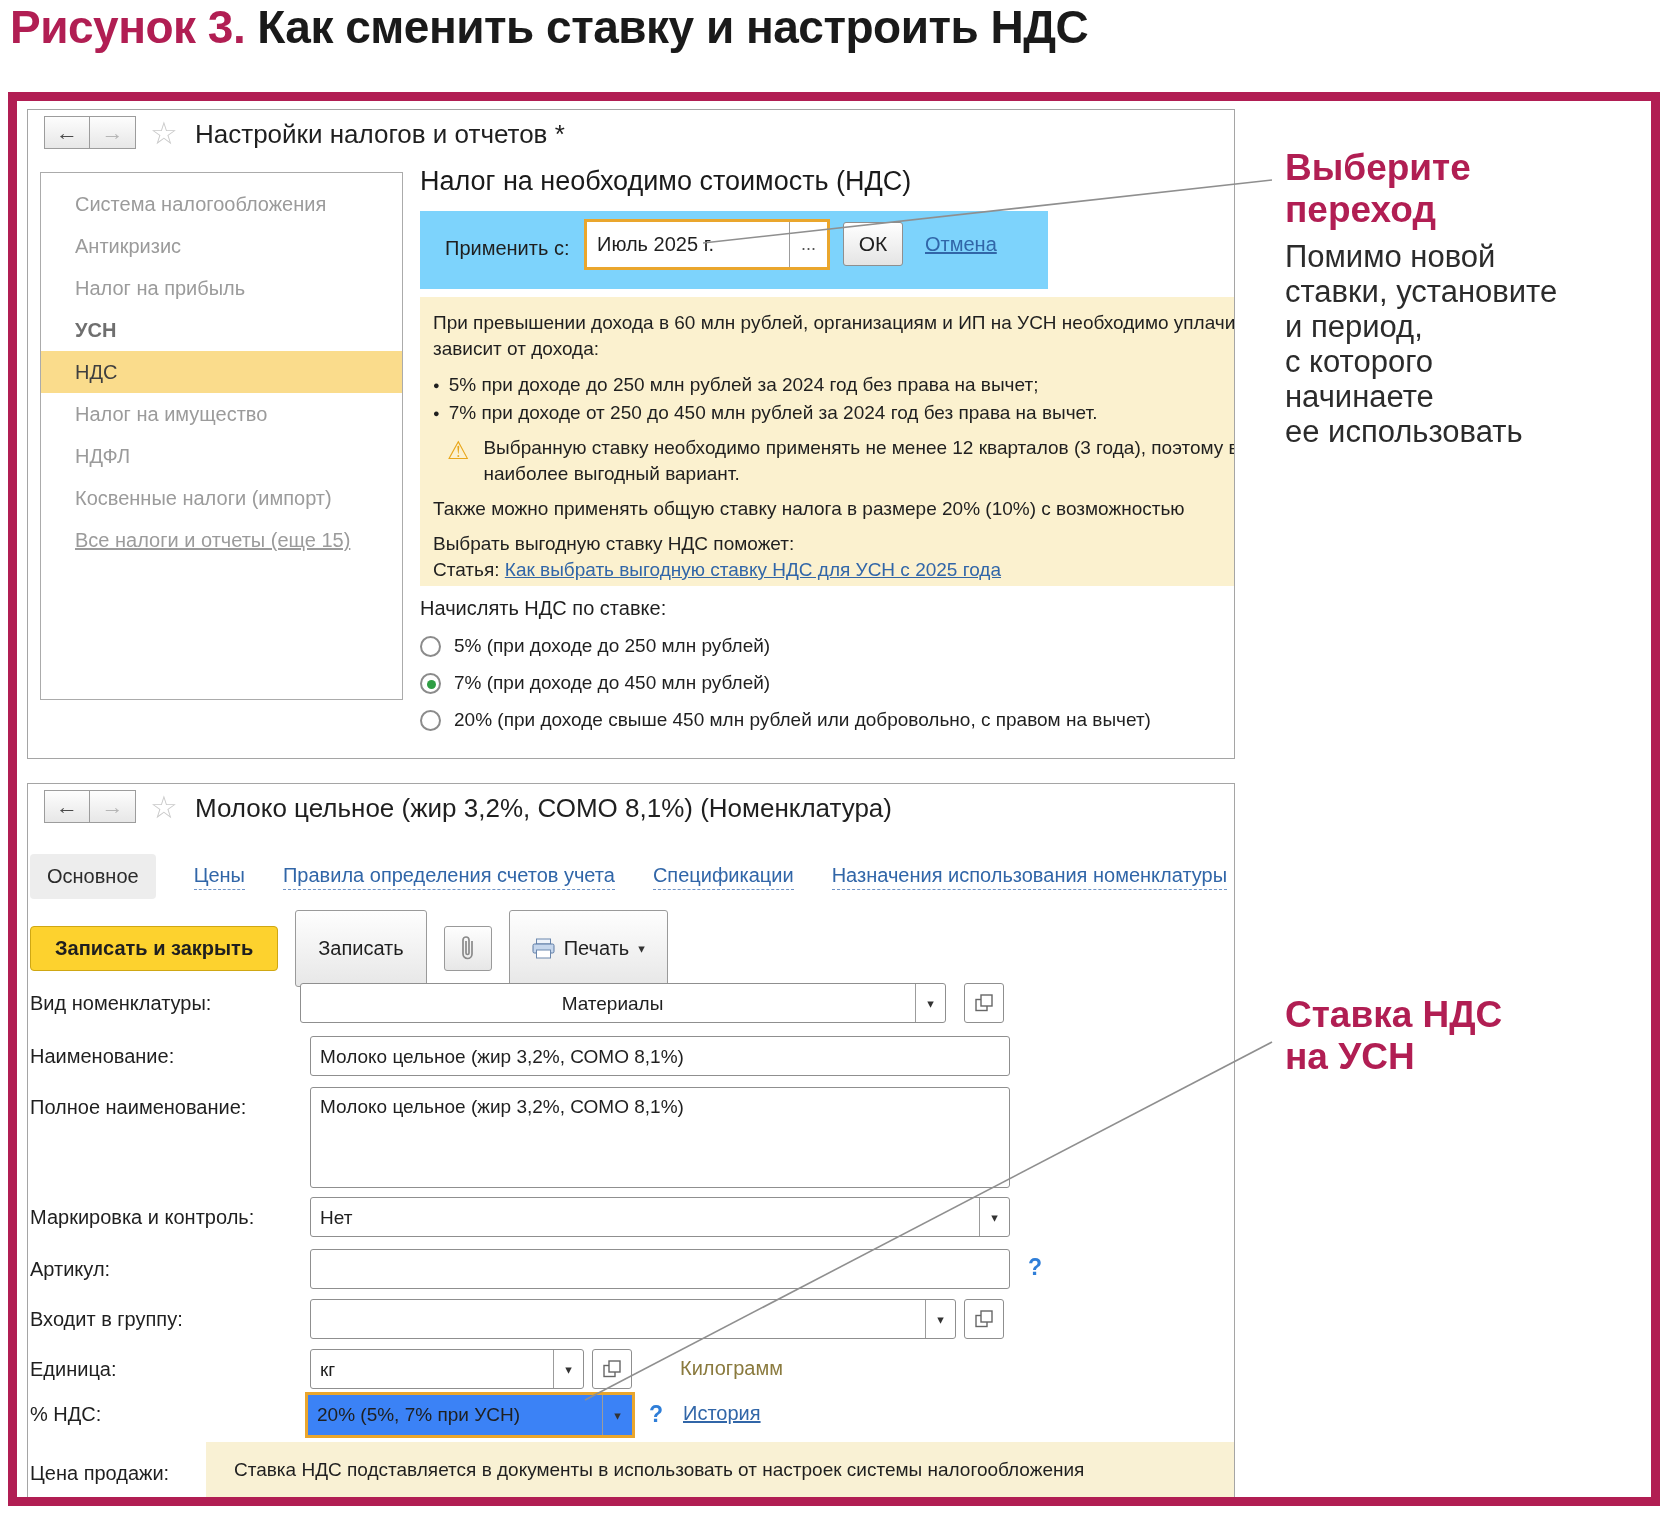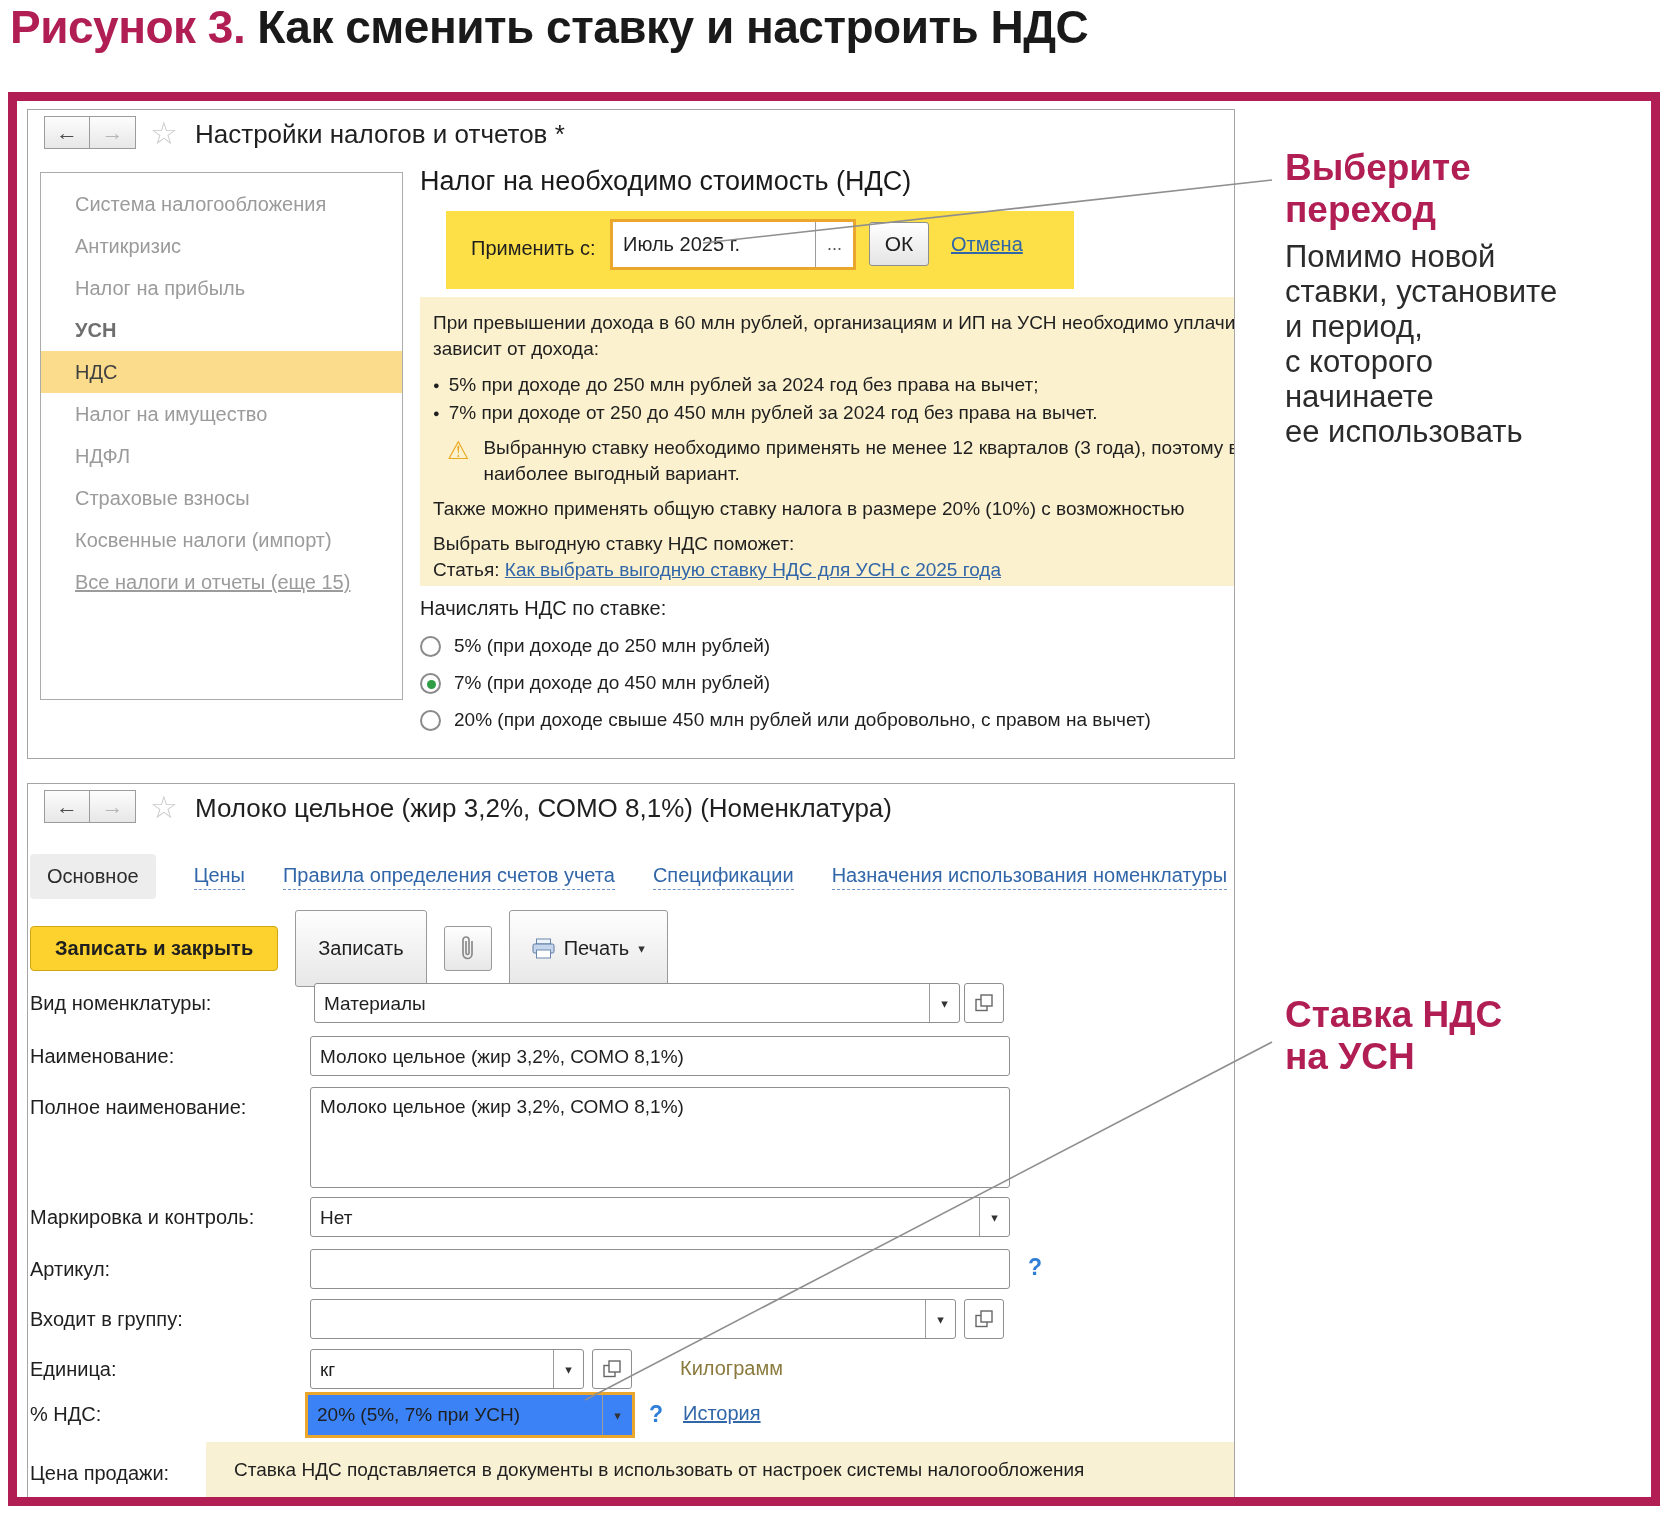--- a/index.html
+++ b/index.html
@@ -37,21 +37,21 @@
 
   
   .sidebar { position:absolute; left:12px; top:62px; width:363px; height:528px; border:1px solid #ababab; background:#fff; padding-top:10px; }
   .si { height:42px; line-height:42px; padding-left:34px; font-size:20px; color:#9b9b9b; white-space:nowrap; }
   .si.bold { color:#6f6f6f; font-weight:bold; }
   .si.active { background:#fadc8c; color:#3f3f3f; }
   .si.link span { text-decoration:underline; }
 
   
   .heading { position:absolute; left:392px; top:56px; font-size:27px; color:#1a1a1a; white-space:nowrap; }
-  .pinkbar { position:absolute; left:392px; top:101px; width:628px; height:78px; background:#fde047;margin-left:26px; }
+  .pinkbar { position:absolute; left:392px; top:101px; width:628px; height:78px; background:#7dd3fc; }
   .pink-label { position:absolute; left:25px; top:26px; font-size:20px; color:#1f1f1f; }
   .datebox { position:absolute; left:164px; top:8px; width:246px; height:51px; border:3px solid #eaa62d; background:#fff; display:flex; }
   .dateval { flex:1; font-size:20px; color:#1f1f1f; padding:11px 0 0 10px; white-space:nowrap; overflow:hidden; }
   .date-ellipsis { width:38px; border-left:1px solid #9c9c9c; display:flex; align-items:center; justify-content:center; color:#555; font-size:18px; }
   .okbtn { position:absolute; left:423px; top:11px; width:60px; height:44px; border:1px solid #8f8f8f; border-radius:3px;
            background:linear-gradient(#ffffff,#e4e4e4); font-size:21px; color:#1f1f1f; display:flex; align-items:center; justify-content:center; }
   .cancel-link { position:absolute; left:505px; top:22px; font-size:20px; color:#3166a8; text-decoration:underline; }
 
   .infobox { position:absolute; left:392px; top:187px; width:814px; height:289px; background:#fbf1cf; padding:13px 0 0 13px; overflow:hidden; }
   .ib-line { font-size:19px; line-height:26px; color:#1f1f1f; white-space:nowrap; }
@@ -127,21 +127,20 @@
     <div class="wtitle">Настройки налогов и отчетов *</div>
 
     <div class="sidebar">
       <div class="si"><span>Система налогообложения</span></div>
       <div class="si"><span>Антикризис</span></div>
       <div class="si"><span>Налог на прибыль</span></div>
       <div class="si bold"><span>УСН</span></div>
       <div class="si active"><span>НДС</span></div>
       <div class="si"><span>Налог на имущество</span></div>
       <div class="si"><span>НДФЛ</span></div>
-      <div class="si"><span>Страховые взносы</span></div>
       <div class="si"><span>Косвенные налоги (импорт)</span></div>
       <div class="si link"><span>Все налоги и отчеты (еще 15)</span></div>
     </div>
 
     <div class="heading">Налог на необходимо стоимость (НДС)</div>
 
     <div class="pinkbar">
       <div class="pink-label">Применить с:</div>
       <div class="datebox">
         <div class="dateval">Июль 2025 г.</div>
@@ -230,21 +229,21 @@
               <rect x="4.5" y="1" width="14" height="5" fill="#eef3fa" stroke="#6b87ad"></rect>
               <rect x="1" y="6" width="21" height="9" rx="1.5" fill="#c5d6ec" stroke="#5b79a3"></rect>
               <rect x="4.5" y="12" width="14" height="8" fill="#fff" stroke="#6b87ad"></rect>
             </svg>
         <span>Печать</span>
         <span class="caret">▾</span>
       </div>
     </div>
 
     <div class="flabel" style="top:208px;">Вид номенклатуры:</div>
-    <div class="ctrl" style="left:286px; top:199px; width:646px;">
+    <div class="ctrl" style="left:272px; top:199px; width:646px;text-align:center;">
       <div class="val">Материалы</div>
       <div class="dd">▾</div>
     </div>
     <div class="choosebtn" style="left:936px; top:199px;">
       <svg width="20" height="20" viewBox="0 0 20 20">
             <rect x="2" y="6.5" width="11" height="11" fill="#fff" stroke="#666" stroke-width="1.4"></rect>
             <rect x="7" y="2" width="11" height="11" fill="#fff" stroke="#666" stroke-width="1.4"></rect>
           </svg>
     </div>
 

